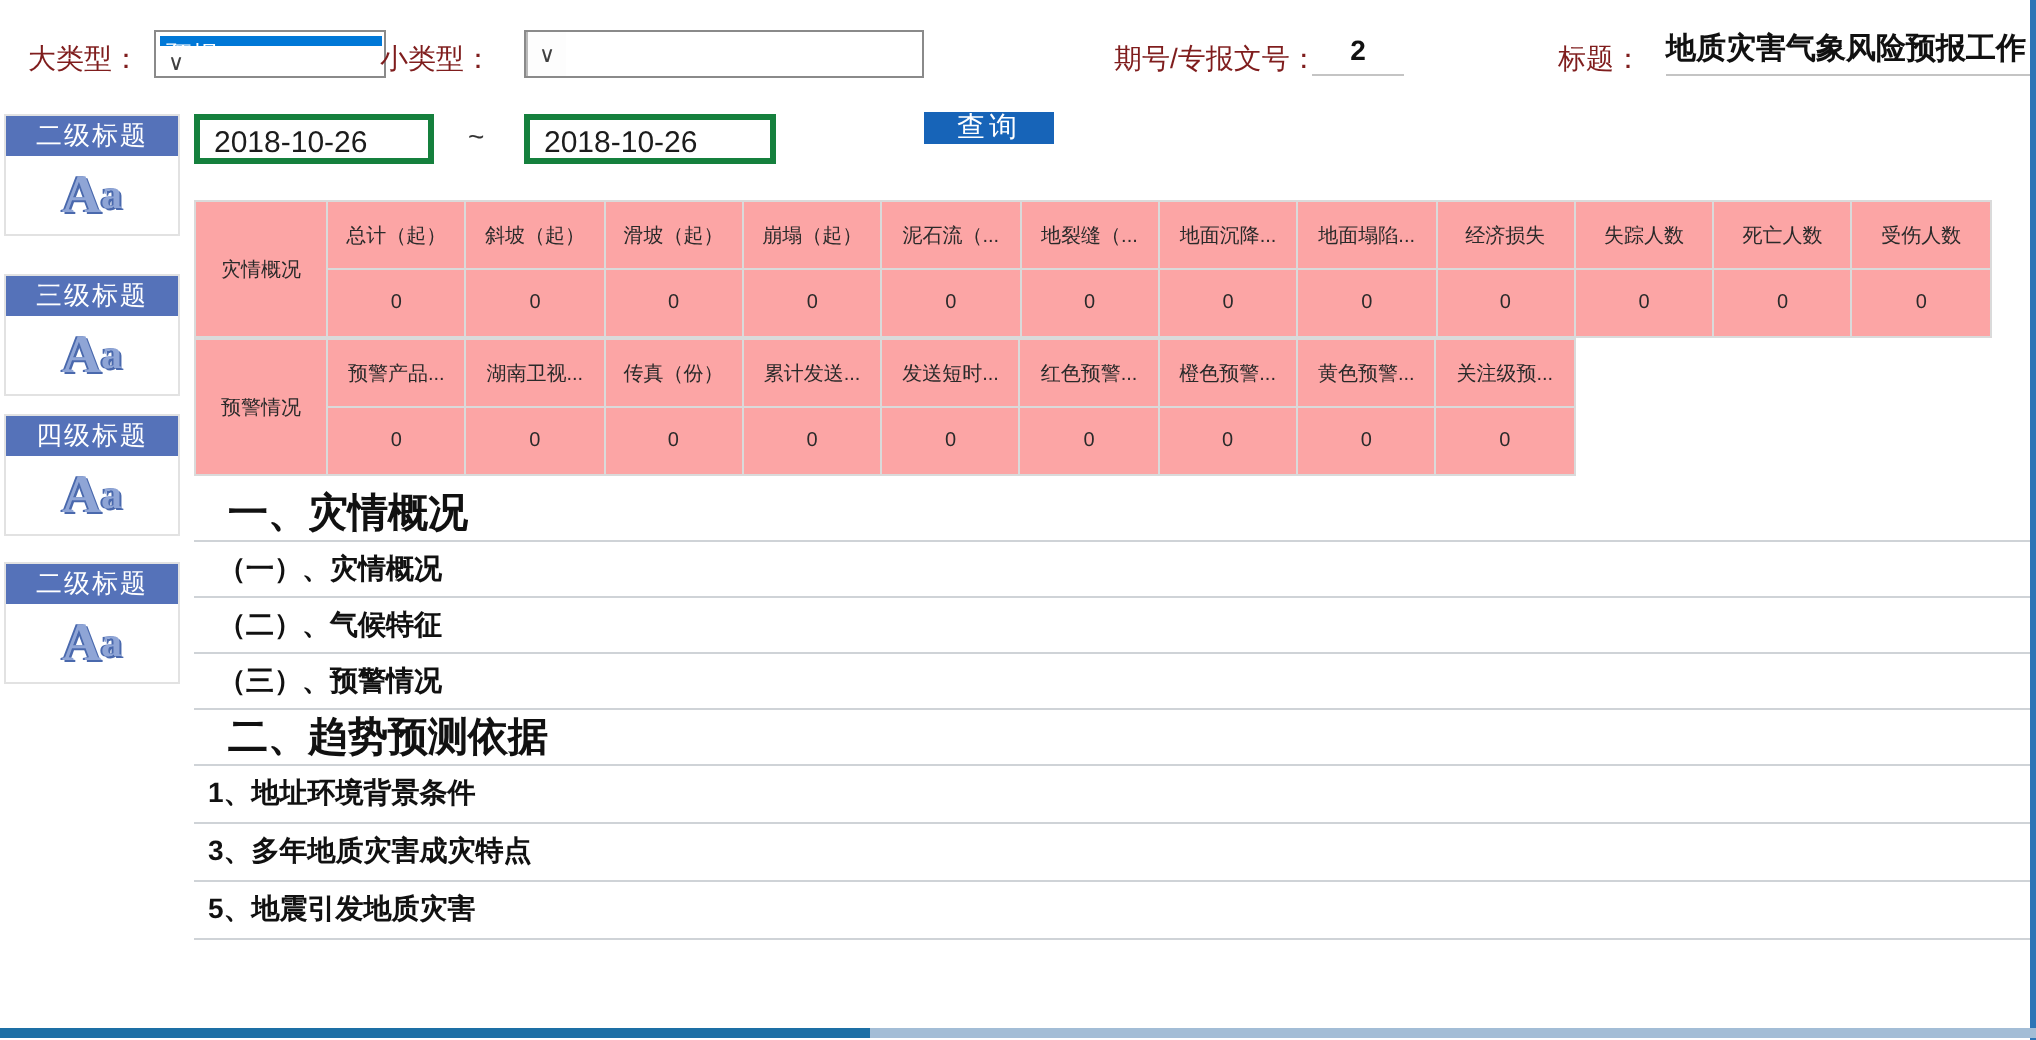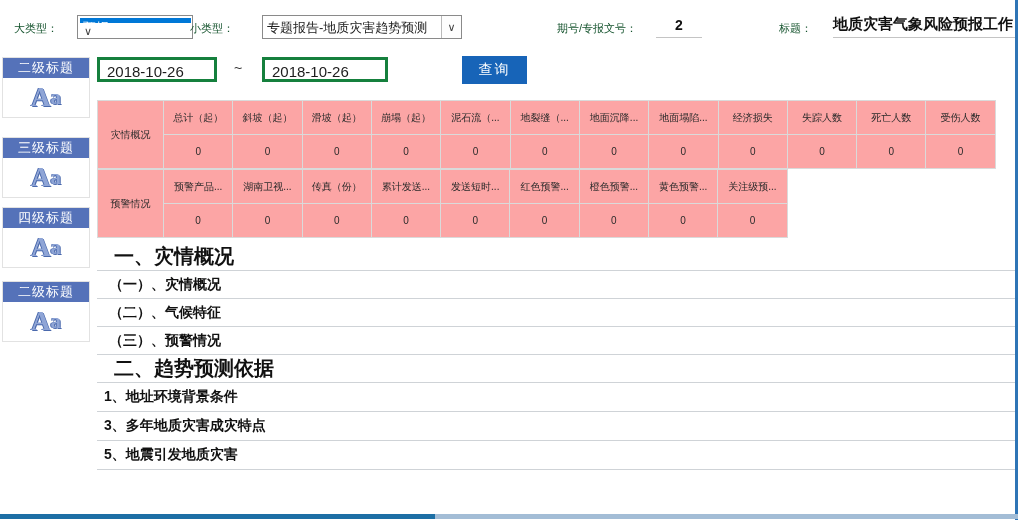--- a/index.html
+++ b/index.html
@@ -1,37 +1,37 @@
 <!DOCTYPE html>
 <html style="--select-highlight: #0078d7; --accent: #1764b8; --sidebar-header: #5572b9; --window-border: #2e75b6; --scrollbar-thumb: #1d6fa5; --scrollbar-track: #a3bdd6;"><head>
 <meta charset="utf-8">
 <style>
   * { margin:0; padding:0; box-sizing:border-box; }
   html,body { background:#fff; }
   body { font-family:"Liberation Sans","DejaVu Sans",sans-serif; color:#222; }
   #app { position:relative; width:1018px; height:520px; background:#fff; overflow:hidden; }
 
-  .lbl { position:absolute; font-size:11px; color:#14532d; white-space:nowrap; }
+  .lbl { position:absolute; font-size:14px; color:#7f1d1d; white-space:nowrap; }
 
   
   .sel { position:absolute; height:24px; border:1px solid #8a8a8a; background:#fff; display:flex; align-items:stretch; cursor:pointer; }
   .sel .sel-text { flex:1; font-size:13px; padding:3px 4px 0 4px; white-space:nowrap; overflow:hidden; }
   .sel.sel-focus .sel-text { background:var(--select-highlight); color:#fff; margin:2px 1px 2px 2px; padding:1px 3px 0 3px; }
   .sel .sel-arrow { width:20px; display:flex; align-items:center; justify-content:center; font-size:11px; color:#404040; }
   .sel2 .sel-arrow { border-left:1px solid #b9b9b9; background:#fdfdfd; }
 
   
   .u-input { position:absolute; border-bottom:1px solid #c4c4c4; font-weight:700; color:#111; white-space:nowrap; cursor:text; }
   #issue-input { width:46px; height:21px; font-size:14px; text-align:center; }
   #title-input { width:182px; height:23px; font-size:15px; }
 
   
   .date-box { position:absolute; width:120px; height:25px; border:3px solid #15803d; background:#fff; font-size:15px; color:#1c1c1c; padding:3px 0 0 7px; cursor:text; }
   #tilde { position:absolute; left:234px; top:60px; font-size:14px; color:#333; }
-  #query-btn { position:absolute; left:462px; top:56px; width:65px; height:28px; background:var(--accent); color:#fff; font-size:14px; border:none; display:flex; align-items:center; justify-content:center; cursor:pointer; letter-spacing:2px; }
+  #query-btn { position:absolute; left:462px; top:56px; width:65px; height:16px; background:var(--accent); color:#fff; font-size:14px; border:none; display:flex; align-items:center; justify-content:center; cursor:pointer; letter-spacing:2px; }
 
   
   .sb-box { position:absolute; left:2px; width:88px; height:61px; border:1px solid #e2e2e2; background:#fff; cursor:pointer; }
   .sb-head { height:20px; background:var(--sidebar-header); color:#fff; font-size:13px; text-align:center; line-height:20px; letter-spacing:1px; }
   .sb-icon { height:38px; display:flex; align-items:center; justify-content:center; font-family:"Liberation Serif","DejaVu Serif",serif; font-weight:700; color:#8fa5d6; text-shadow:1px 1px 0 #4a69ad, -1px 0 0 #4a69ad; }
   .sb-icon .big { font-size:27px; } .sb-icon .small { font-size:21px; }
 
   
   #tables { position:absolute; left:97px; top:100px; }
   table.grid { border-collapse:collapse; table-layout:fixed; }
@@ -60,21 +60,20 @@
   <span class="lbl" style="left:14px; top:21px;">大类型：</span>
 
   <div class="sel sel-focus" style="left:77px; top:15px; width:116px;flex-direction:column;">
     <span class="sel-text">预报</span>
     <span class="sel-arrow">∨</span>
   </div>
 
   <span class="lbl" style="left:190px; top:21px;">小类型：</span>
 
   <div class="sel sel2" style="left:262px; top:15px; width:200px;">
-    <span class="sel-text">专题报告-地质灾害趋势预测</span>
     <span class="sel-arrow">∨</span>
   </div>
 
   <span class="lbl" style="left:557px; top:21px;">期号/专报文号：</span>
   <div class="u-input" id="issue-input" style="left:656px; top:17px;">2</div>
 
   <span class="lbl" style="left:779px; top:21px;">标题：</span>
   <div class="u-input" id="title-input" style="left:833px; top:15px;">地质灾害气象风险预报工作日报</div>
 
   <div class="date-box" style="left:97px; top:57px; width:120px;">2018-10-26</div>

